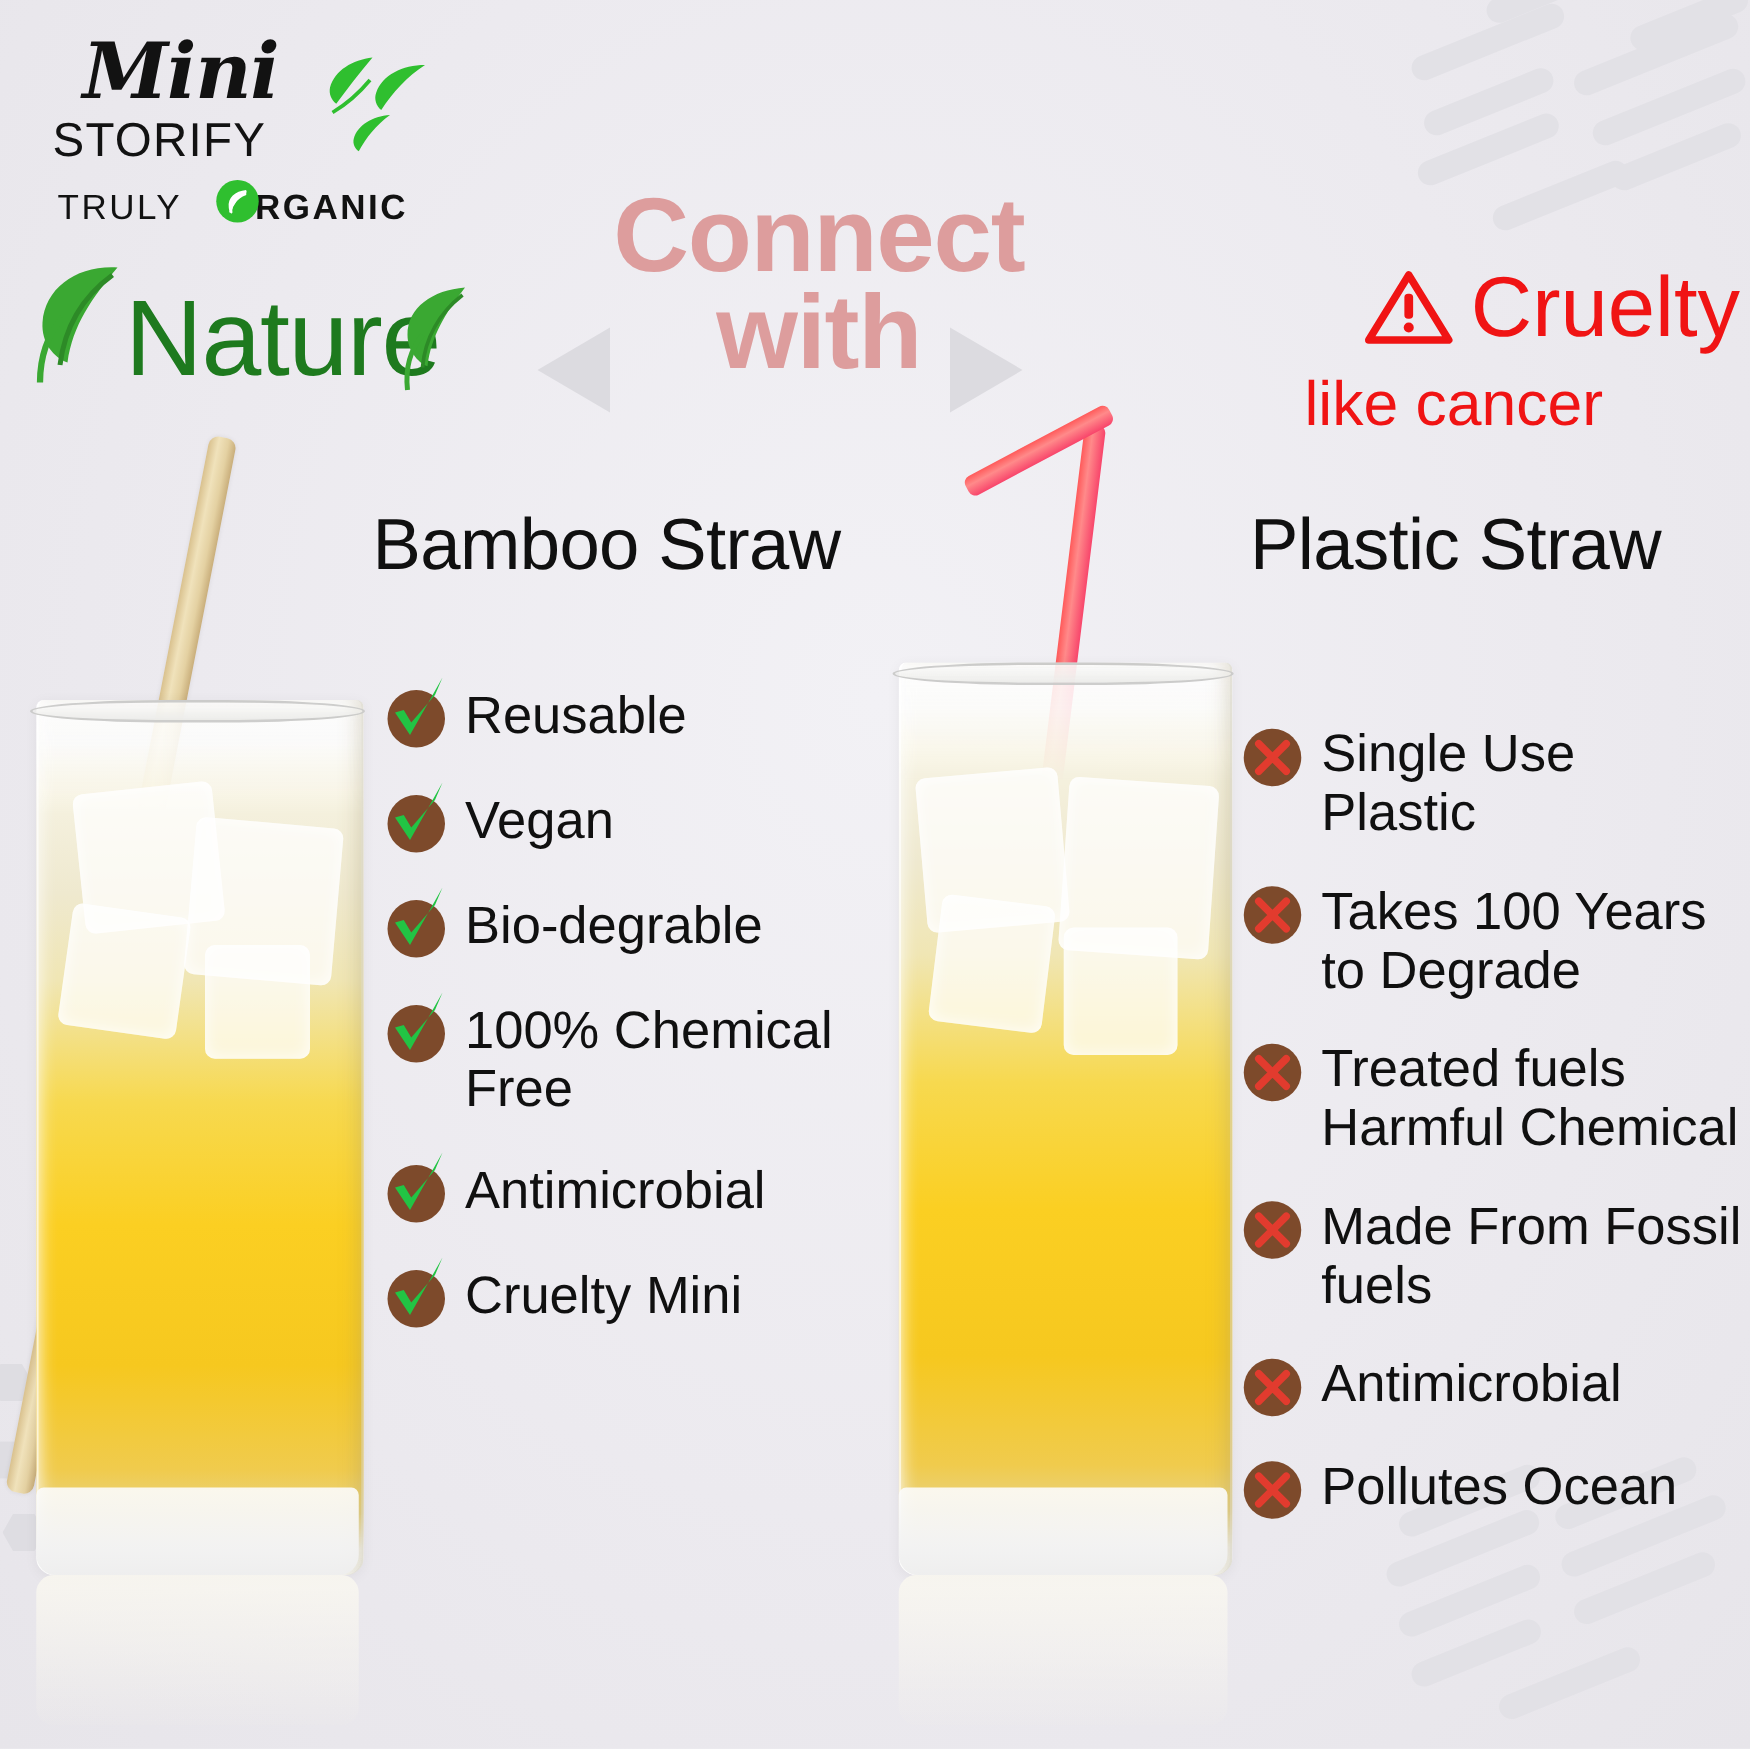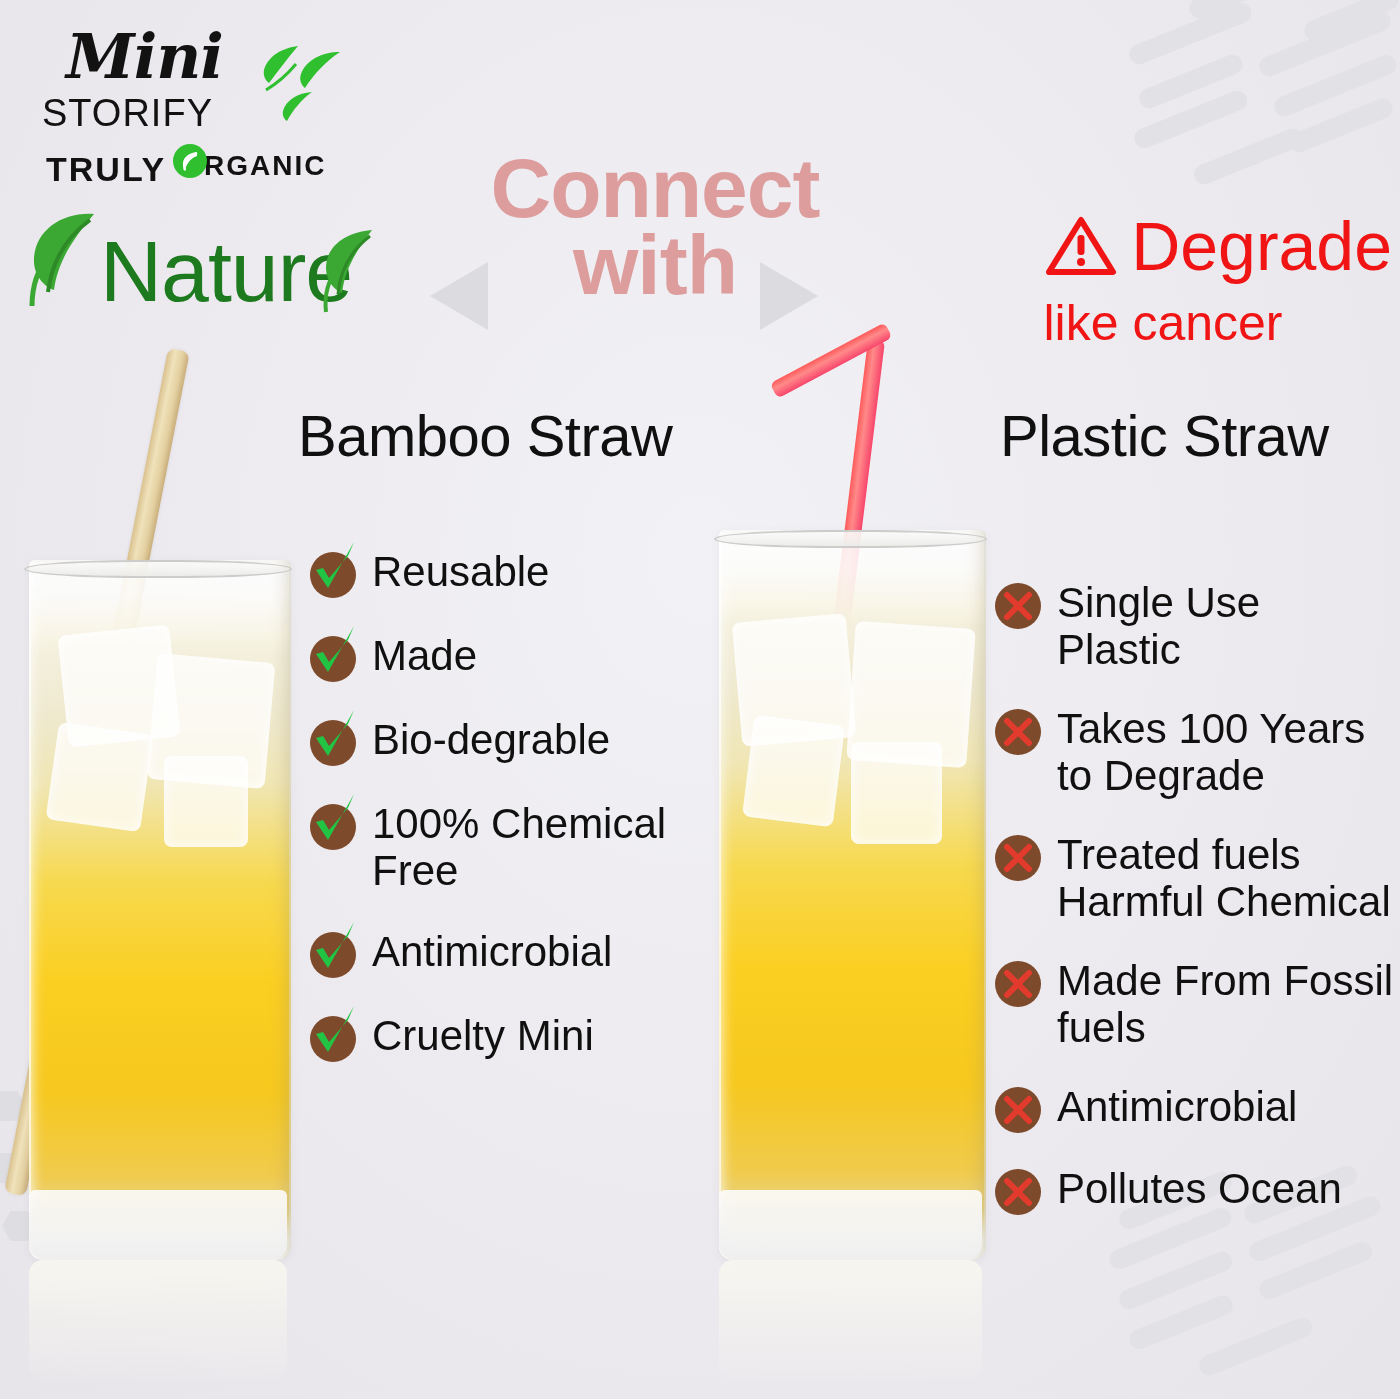--- a/index.html
+++ b/index.html
@@ -21,21 +21,21 @@
   .hex{position:absolute;width:34px;height:30px;background:#dedde2;
        clip-path:polygon(25% 0%,75% 0%,100% 50%,75% 100%,25% 100%,0% 50%);}
 
   
   #logo{position:absolute;left:24px;top:14px;width:300px;height:168px;}
   .logo-mini{position:absolute;left:42px;top:6px;font-family:"DejaVu Serif",serif;
      font-style:italic;font-weight:700;font-size:62px;color:#121212;letter-spacing:-1px;}
   .logo-storify{position:absolute;left:18px;top:78px;font-family:"Liberation Sans",sans-serif;
      font-weight:400;font-size:38px;color:#121212;letter-spacing:1px;}
   .logo-truly{position:absolute;left:22px;top:136px;font-family:"Liberation Sans",sans-serif;
-     font-weight:700;font-size:34px;color:#121212;letter-spacing:2px;}
+     font-weight:400;font-size:28px;color:#121212;letter-spacing:2px;}
   .logo-organic{position:absolute;left:180px;top:136px;font-family:"Liberation Sans",sans-serif;
      font-weight:700;font-size:28px;color:#121212;letter-spacing:2px;}
   #logo-leafmark{position:absolute;left:148px;top:129px;}
   #logo-leaves{position:absolute;left:228px;top:28px;}
 
   
   #connect{position:absolute;left:420px;top:150px;width:470px;text-align:center;
      color:#dd9d9d;font-weight:700;font-size:84px;line-height:0.92;letter-spacing:-1px;}
   .arrow{position:absolute;width:0;height:0;border-top:34px solid transparent;
      border-bottom:34px solid transparent;}
@@ -184,21 +184,21 @@
     </svg>
   </div>
 
   <div id="disease-block">
     <div id="disease-row">
       <svg width="72" height="62" viewBox="0 0 72 62">
         <path d="M36 5 L68 57 L4 57 Z" fill="none" stroke="#f01414" stroke-width="6" stroke-linejoin="round"></path>
         <rect x="32.5" y="20" width="7" height="20" rx="3" fill="#f01414"></rect>
         <circle cx="36" cy="47" r="4" fill="#f01414"></circle>
       </svg>
-      <div id="disease-title">Degrade</div>
+      <div id="disease-title">Cruelty</div>
     </div>
     <div id="disease-sub">like cancer</div>
   </div>
 
   <div class="col-title" id="bamboo-title">Bamboo Straw</div>
   <div class="col-title" id="plastic-title">Plastic Straw</div>
 
   <div class="glass-wrap" id="glass-left">
     <div class="straw-bamboo" style="left:150px;top:-210px;height:860px;transform:rotate(11deg);transform-origin:top center;"></div>
     <div class="glass">
@@ -238,21 +238,21 @@
       </span>
       <span class="feat-label">Reusable</span>
     </div>
     <div class="feat">
       <span class="badge">
         <span class="badge-circle"></span>
         <svg width="54" height="56" viewBox="0 0 54 56" style="position:absolute;left:-2px;top:-12px;">
           <path d="M8 30 L20 48 L46 2 L40 16 L21 38 L15 28 Z" fill="#22c444"></path>
         </svg>
       </span>
-      <span class="feat-label">Made</span>
+      <span class="feat-label">Vegan</span>
     </div>
     <div class="feat">
       <span class="badge">
         <span class="badge-circle"></span>
         <svg width="54" height="56" viewBox="0 0 54 56" style="position:absolute;left:-2px;top:-12px;">
           <path d="M8 30 L20 48 L46 2 L40 16 L21 38 L15 28 Z" fill="#22c444"></path>
         </svg>
       </span>
       <span class="feat-label">Bio-degrable</span>
     </div>

